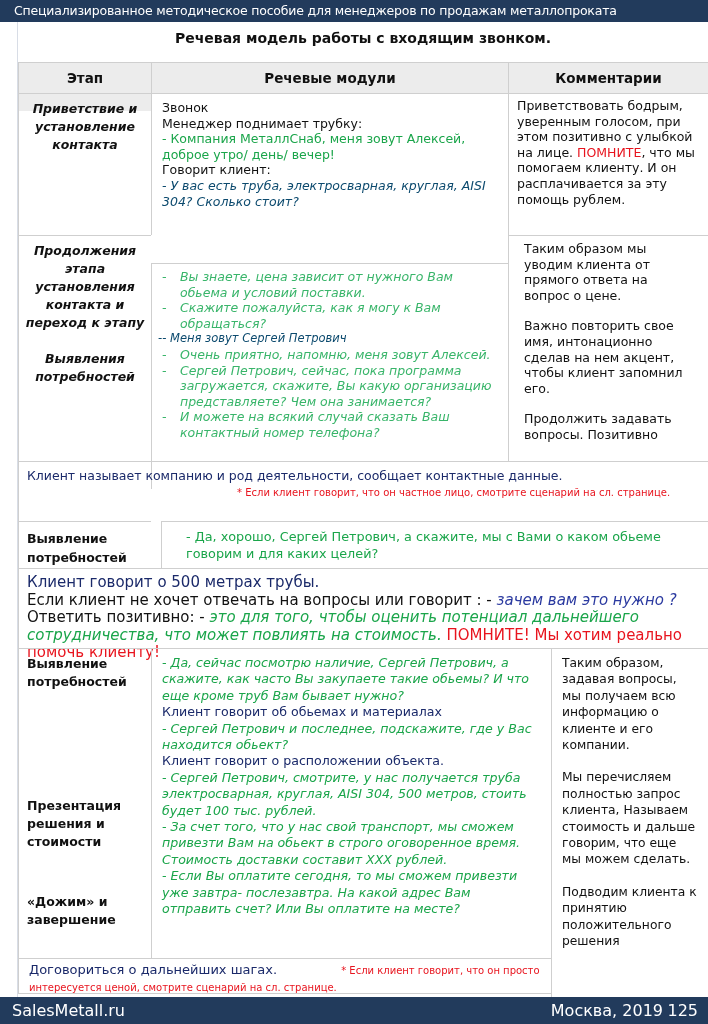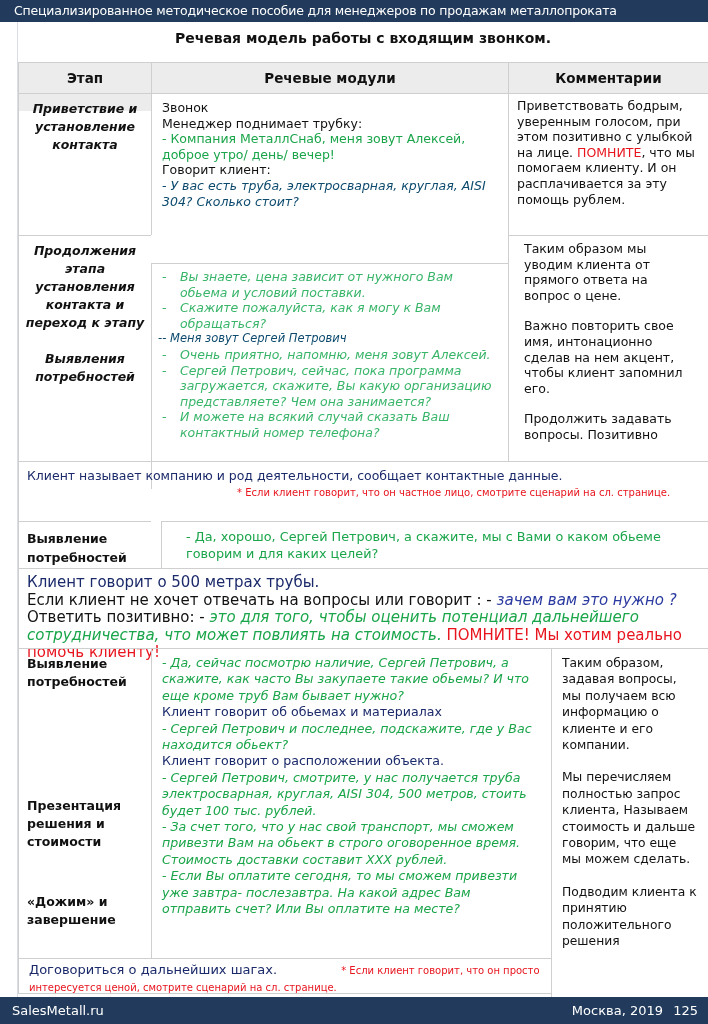--- a/index.html
+++ b/index.html
@@ -1,19 +1,19 @@
 <!DOCTYPE html>
 <html><head>
 <meta charset="utf-8">
 <style>
   * { box-sizing: border-box; margin: 0; padding: 0; }
   html, body { width: 708px; height: 1024px; background: #ffffff; overflow: hidden; }
   body { font-family: "DejaVu Sans", sans-serif; color: #111; position: relative; }
   .topbar { position: absolute; left: 0; top: 0; width: 708px; height: 22px; background: #223b5c; color: #fff; font-size: 12.5px; line-height: 22px; padding-left: 14px; letter-spacing: -0.2px; white-space: nowrap; }
-  .bottombar { position: absolute; left: 0; top: 997px; width: 708px; height: 27px; background: #223b5c; color: #fff; font-size: 13px; line-height: 27px; }
+  .bottombar { position: absolute; left: 0; top: 997px; width: 708px; height: 27px; background: #223b5c; color: #fff; font-size: 16px; line-height: 27px; }
   .bottombar .site { position: absolute; left: 12px; }
   .bottombar .city { position: absolute; right: 45px; }
   .bottombar .page { position: absolute; right: 10px; }
   .leftline { position: absolute; left: 17px; top: 22px; width: 1px; height: 975px; background: #d8dde6; }
   .title { position: absolute; left: 18px; top: 30px; width: 690px; text-align: center; font-weight: bold; font-size: 14px; }
   .cell { position: absolute; border-left: 1px solid #cfcfcf; border-top: 1px solid #cfcfcf; font-size: 12.5px; line-height: 15.6px; }
   .hdr { background: #ececec; font-weight: bold; text-align: center; font-size: 13.5px; line-height: 30px; }
   .stage { font-weight: bold; text-align: center; padding-top: 6px; font-size: 12.5px; line-height: 18px; font-style: italic; }
   .stage-left { font-weight: bold; text-align: left; padding-left: 8px; }
   .green { color: #1aa54a; }

